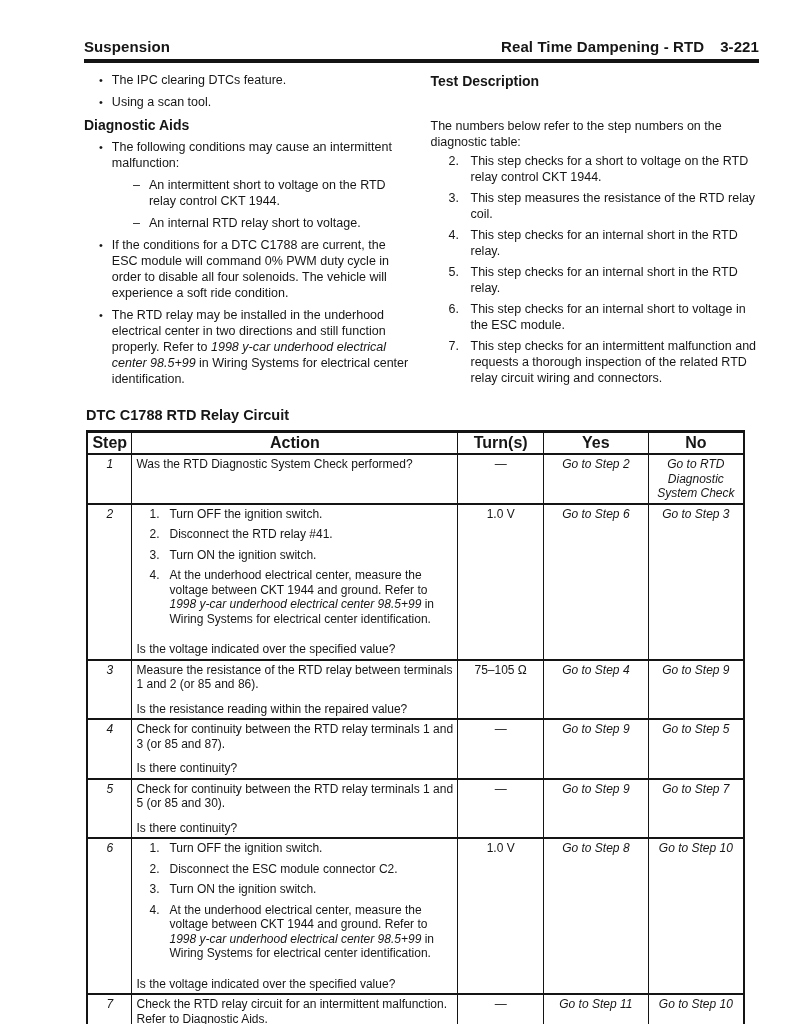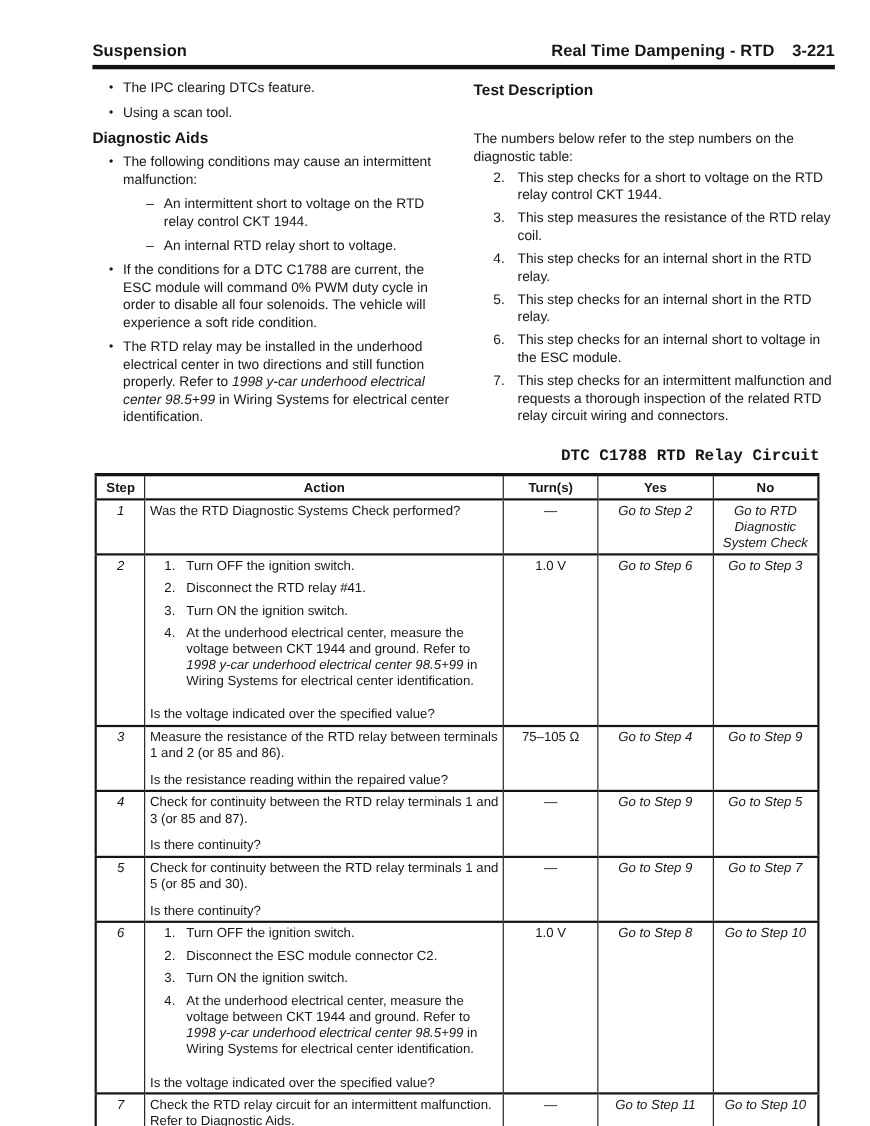--- a/index.html
+++ b/index.html
@@ -34,39 +34,39 @@
   .bullet-item { display: flex; gap: 9px; padding-left: 15px; margin-bottom: 6px; }
   .bullet-item .marker { flex: 0 0 auto; font-size: 11px; line-height: 16px; }
   .dash-item { display: flex; gap: 9px; padding-left: 49px; margin-bottom: 6px; }
   .dash-item .marker { flex: 0 0 auto; }
   .num-item { display: flex; gap: 8px; padding-left: 18px; margin-bottom: 5px; }
   .num-item .num { flex: 0 0 14px; }
   .it { font-style: italic; }
 
   
   .tbl-title {
-    text-align: right; font-weight: bold; font-size: 14.5px;
+    text-align: left; font-weight: bold; font-size: 14.5px;
     margin-top: 14px; margin-bottom: 7px;
-    width: 659px; margin-left: 2px; font-family: Liberation Mono, monospace;
+    width: 659px; margin-left: 2px;
   }
   table.diag {
     width: 659px; margin-left: 2px;
     border-collapse: collapse;
     border: 2.5px solid #141414;
     border-top-width: 3px;
     font-size: 12px; line-height: 14.5px;
   }
   table.diag th, table.diag td {
     border: 1px solid #141414;
     border-top-width: 2px; border-bottom-width: 2px;
     padding: 2px 4px;
     vertical-align: top;
   }
   table.diag th {
-    font-size: 12px; text-align: center; font-weight: bold;
+    font-size: 16px; text-align: center; font-weight: bold;
     padding: 3px 2px; height: 22px; vertical-align: middle;
   }
   td.step-cell { text-align: center; vertical-align: middle; font-style: italic; }
   td.value-cell { text-align: center; vertical-align: middle; }
   td.yes-cell, td.no-cell { text-align: center; vertical-align: bottom; font-style: italic; padding-bottom: 3px; }
   td.no-cell .up { font-style: italic; }
   td.action-cell { padding: 2px 5px 2px 3px; }
   .ai { display: flex; flex-direction: column; justify-content: space-between; }
   .astep { display: flex; gap: 7px; padding-left: 13px; margin-bottom: 6px; }
   .astep .num { flex: 0 0 13px; }
@@ -180,21 +180,21 @@
         <th>Yes</th>
         <th>No</th>
       </tr>
     </thead>
     <tbody>
 
       <tr class="r1">
         <td class="step-cell">1</td>
         <td class="action-cell">
           <div class="ai" style="justify-content:flex-start;">
-            <div>Was the RTD Diagnostic Systems Check performed?</div>
+            <div>Was the RTD Diagnostic System Check performed?</div>
           </div>
         </td>
         <td class="value-cell">—</td>
         <td class="yes-cell">Go to Step 2</td>
         <td class="no-cell"><span class="up">Go to </span><span class="it">RTD Diagnostic System Check</span></td>
       </tr>
 
       <tr class="r2">
         <td class="step-cell">2</td>
         <td class="action-cell">

